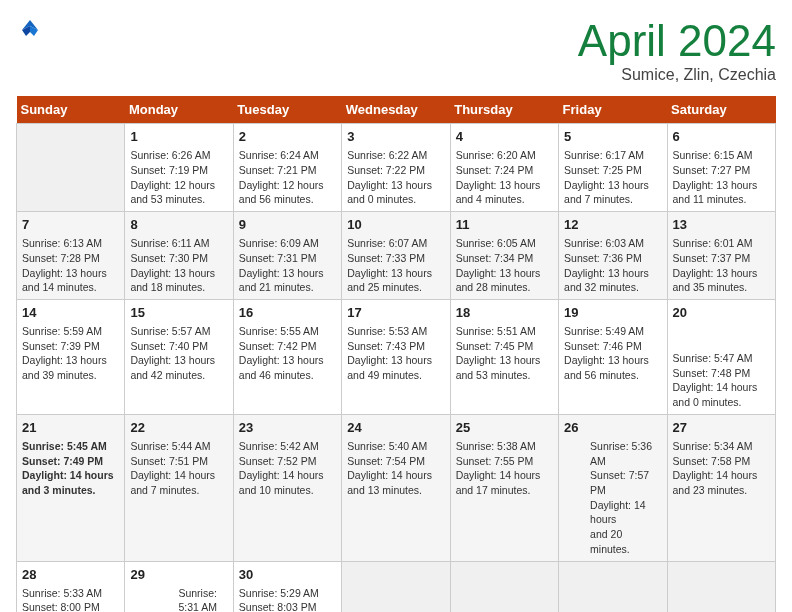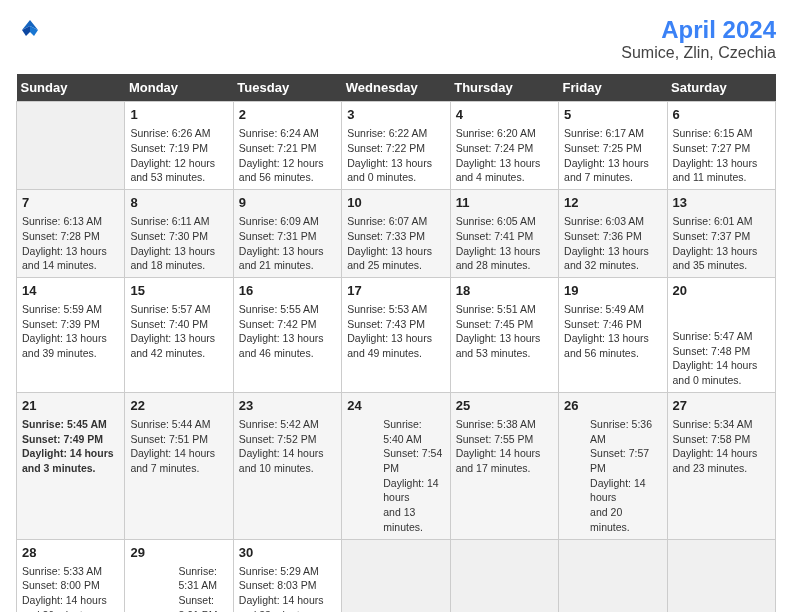--- a/index.html
+++ b/index.html
@@ -22,35 +22,35 @@
       gap: 4px;
     }
     .logo-bird {
       width: 28px;
       height: 28px;
     }
     .title-block {
       text-align: right;
     }
     .month-title {
-      font-size: 24px;
-      font-weight: bold;
-      color: #3b82f6;
+      font-size: 44px;
+      font-weight: normal;
+      color: #15803d;
     }
     .location {
       font-size: 16px;
       color: #444;
     }
     table {
       width: 100%;
       border-collapse: collapse;
       font-size: 11px;
     }
     thead tr th {
-      background-color: #404040;
+      background-color: #c2410c;
       color: #fff;
       padding: 6px 4px;
       text-align: left;
       font-size: 13px;
       font-weight: bold;
     }
     tbody tr td {
       border: 1px solid #ccc;
       vertical-align: top;
       padding: 4px 5px;
@@ -183,21 +183,21 @@
         <td>
           <span class="day-number">10</span>
           <div class="day-info" style="white-space: pre-line;">Sunrise: 6:07 AM
 Sunset: 7:33 PM
 Daylight: 13 hours
 and 25 minutes.</div>
         </td>
         <td>
           <span class="day-number">11</span>
           <div class="day-info" style="white-space: pre-line;">Sunrise: 6:05 AM
-Sunset: 7:41 PM
+Sunset: 7:34 PM
 Daylight: 13 hours
 and 28 minutes.</div>
         </td>
         <td>
           <span class="day-number">12</span>
           <div class="day-info" style="white-space: pre-line;">Sunrise: 6:03 AM
 Sunset: 7:36 PM
 Daylight: 13 hours
 and 32 minutes.</div>
         </td>
@@ -277,21 +277,21 @@
         </td>
         <td>
           <span class="day-number">23</span>
           <div class="day-info" style="white-space: pre-line;">Sunrise: 5:42 AM
 Sunset: 7:52 PM
 Daylight: 14 hours
 and 10 minutes.</div>
         </td>
         <td>
           <span class="day-number">24</span>
-          <div class="day-info" style="white-space: pre-line; margin-left: 36px;">Sunrise: 5:40 AM
+          <div class="day-info" style="white-space: pre-line;">Sunrise: 5:40 AM
 Sunset: 7:54 PM
 Daylight: 14 hours
 and 13 minutes.</div>
         </td>
         <td>
           <span class="day-number">25</span>
           <div class="day-info" style="white-space: pre-line;">Sunrise: 5:38 AM
 Sunset: 7:55 PM
 Daylight: 14 hours
 and 17 minutes.</div>

